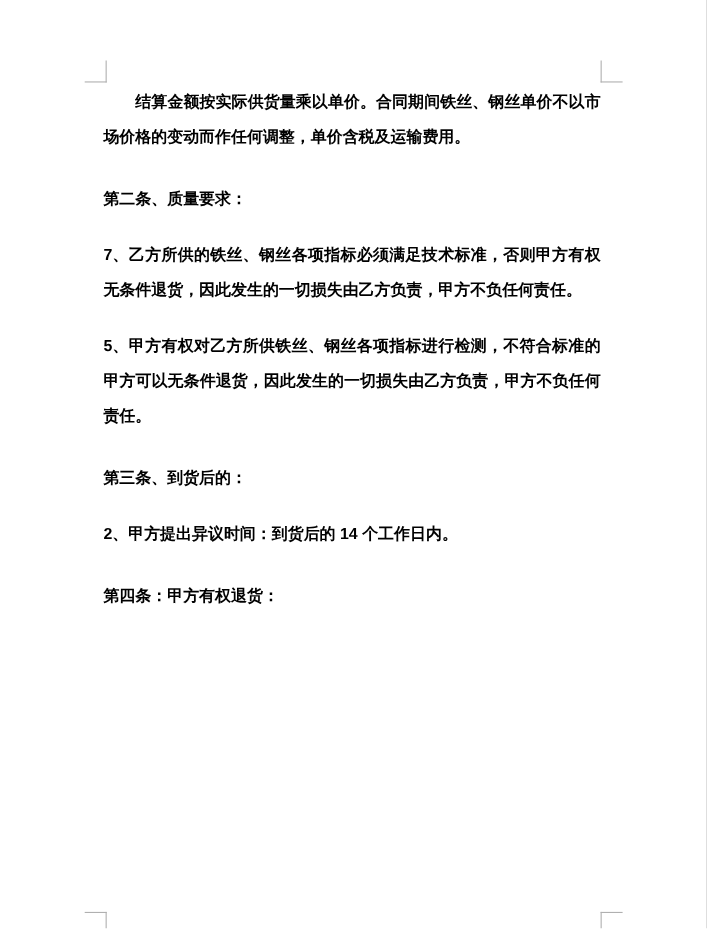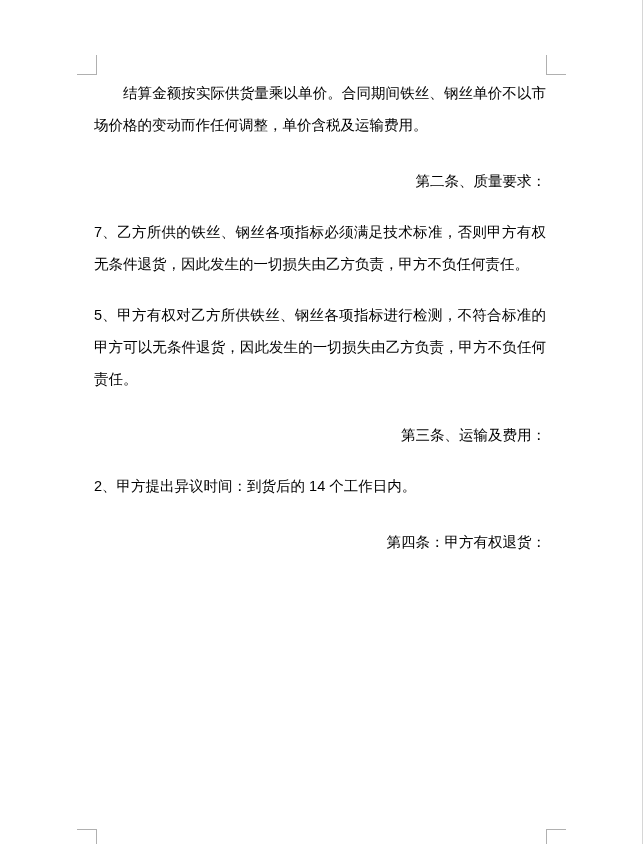--- a/index.html
+++ b/index.html
@@ -4,20 +4,21 @@
 <style>
   * { margin: 0; padding: 0; box-sizing: border-box; }
   html, body { background: #ffffff; }
   .page {
     position: relative;
     width: 643px;
     height: 844px;
     background: #ffffff;
     overflow: hidden;
     font-family: "Liberation Sans", sans-serif;
+    font-weight: bold;
   }
   
   .page-edge-right {
     position: absolute;
     top: 0;
     right: 0;
     width: 1px;
     height: 852px;
     background: #d6d6d6;
   }
@@ -41,21 +42,21 @@
     font-size: 14.5px;
     line-height: 32px;
   }
   .para {
     text-align: justify;
     text-justify: inter-ideograph;
     margin-bottom: 19px;
     word-break: break-all;
   }
   .para.indent { text-indent: 2em; }
-  .para.heading { text-align: right; margin-top: 24px; }
+  .para.heading { text-align: left; margin-top: 24px; }
 </style>
 </head>
 <body>
 
 <div class="page">
 
   <div class="page-edge-right"></div>
 
   <div class="crop tl-v"></div>
   <div class="crop tl-h"></div>
@@ -64,18 +65,18 @@
   <div class="crop bl-v"></div>
   <div class="crop bl-h"></div>
   <div class="crop br-v"></div>
   <div class="crop br-h"></div>
 
   <div class="content">
     <p class="para indent">结算金额按实际供货量乘以单价。合同期间铁丝、钢丝单价不以市场价格的变动而作任何调整，单价含税及运输费用。</p>
     <p class="para heading">第二条、质量要求：</p>
     <p class="para">7、乙方所供的铁丝、钢丝各项指标必须满足技术标准，否则甲方有权无条件退货，因此发生的一切损失由乙方负责，甲方不负任何责任。</p>
     <p class="para">5、甲方有权对乙方所供铁丝、钢丝各项指标进行检测，不符合标准的甲方可以无条件退货，因此发生的一切损失由乙方负责，甲方不负任何责任。</p>
-    <p class="para heading">第三条、运输及费用：</p>
+    <p class="para heading">第三条、到货后的：</p>
     <p class="para">2、甲方提出异议时间：到货后的 14 个工作日内。</p>
     <p class="para heading">第四条：甲方有权退货：</p>
   </div>
 
 </div>
 
 </body></html>

